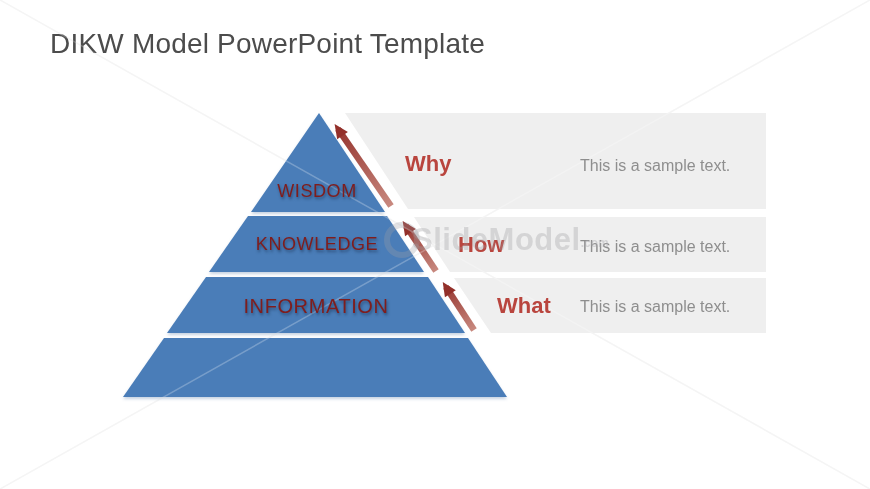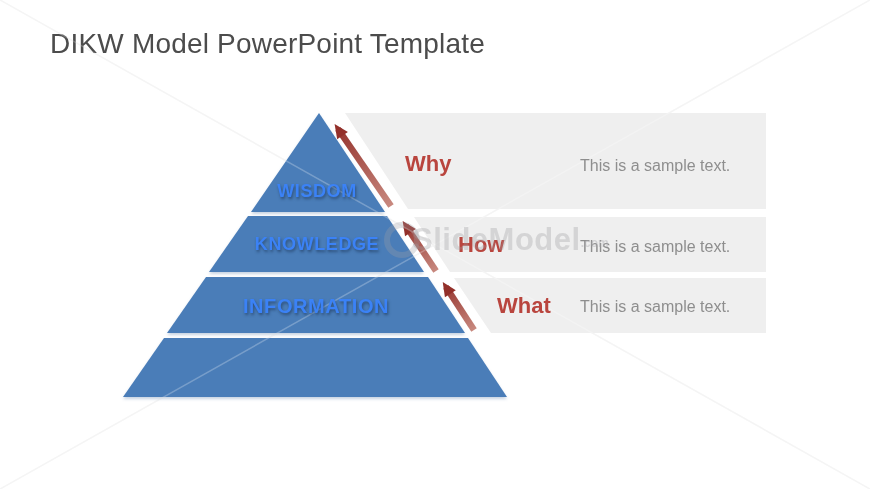--- a/index.html
+++ b/index.html
@@ -24,22 +24,22 @@
     white-space: nowrap;
   }
   .diagram-svg {
     position: absolute;
     left: 0;
     top: 0;
   }
   .pyr-label {
     position: absolute;
     transform: translate(-50%, -50%);
-    color: #3b82f6;
-    font-weight: bold;
+    color: #7f1d1d;
+    font-weight: normal;
     letter-spacing: 0.6px;
     text-shadow: 1px 2px 3px rgba(20, 40, 70, 0.55);
     white-space: nowrap;
   }
   .row-label {
     position: absolute;
     transform: translateY(-50%);
     font-weight: bold;
     font-size: 22px;
     color: #b9453e;

